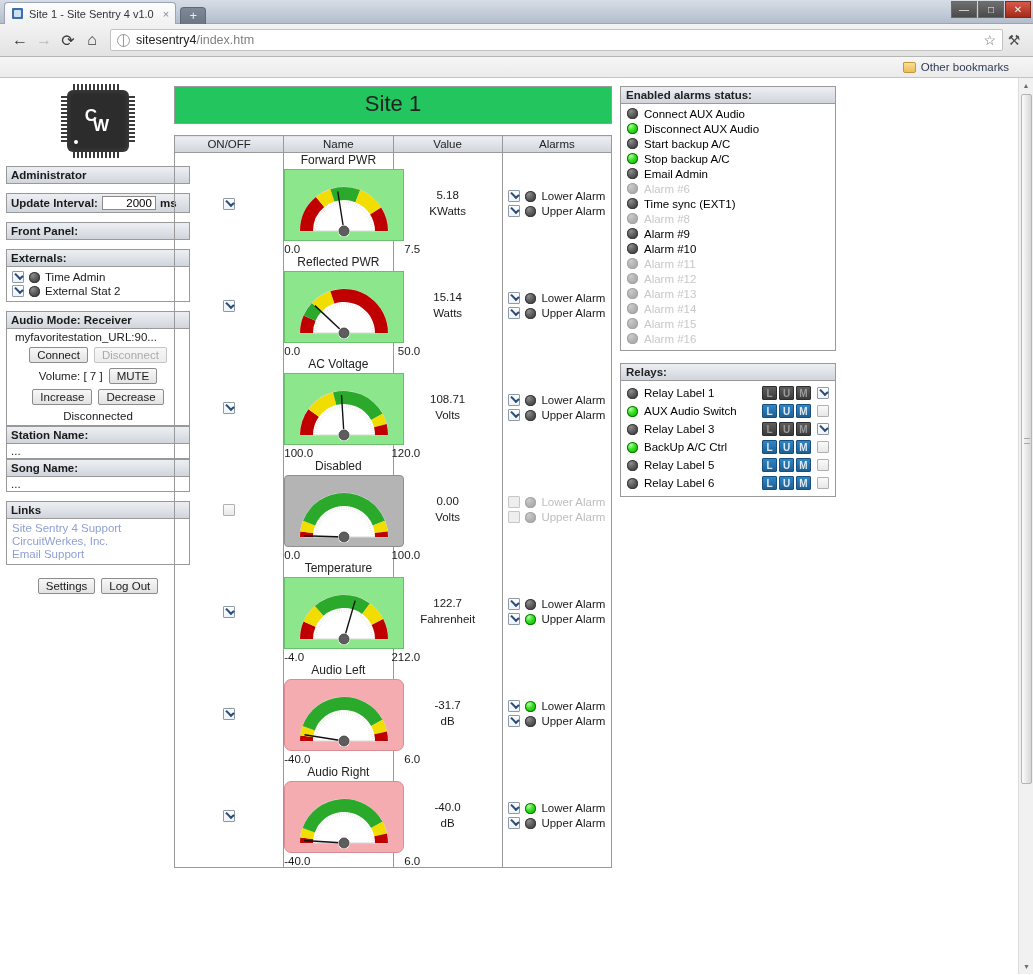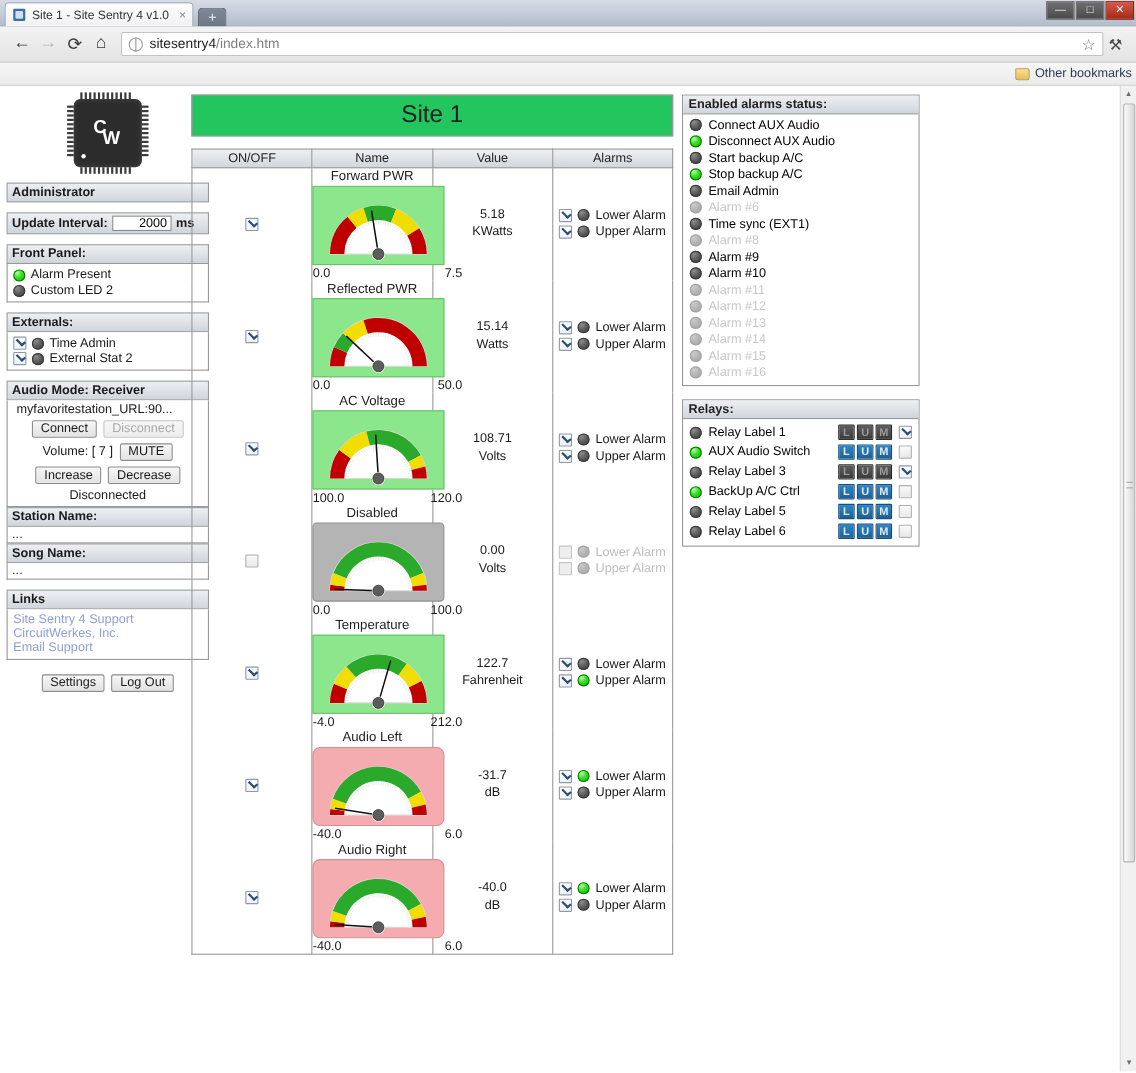--- a/index.html
+++ b/index.html
@@ -86,21 +86,21 @@
   }
   #omnibox .urlhost { color: #222; }
   #omnibox .star { margin-left: auto; color: #6b6b6b; font-size: 14px; }
   #wrench { width: 22px; text-align: center; color: #4a4a4a; font-size: 14px; }
 
   #bookmarkbar {
     height: 21px;
     background: linear-gradient(to bottom, #f6f6f6, #ebebeb);
     border-bottom: 1px solid #c4c4c4;
     display: flex; align-items: center; justify-content: flex-end;
-    padding-right: 4px; font-size: 11.5px; color: #2f3b52;
+    padding-right: 24px; font-size: 11.5px; color: #2f3b52;
   }
   .bm-folder {
     width: 13px; height: 11px; margin-right: 5px;
     background: linear-gradient(to bottom, #fbdf94, #e9bf55);
     border: 1px solid #c09a3a; border-radius: 1px 2px 2px 2px;
   }
 
   
   #viewport {
     position: relative;
@@ -410,30 +410,20 @@
       <div class="sb-block">
         <div class="sb-bar row">
           <span>Update Interval:</span>
           <input class="num-input" value="2000" style="">
           <span>ms</span>
         </div>
       </div>
 
       <div class="sb-block">
         <div class="sb-bar">Front Panel:</div>
-        <div class="sb-body">
-          <div class="ledrow">
-            <span class="led green"></span>
-            <span class="lbl">Alarm Present</span>
-          </div>
-          <div class="ledrow">
-            <span class="led"></span>
-            <span class="lbl">Custom LED 2</span>
-          </div>
-        </div>
       </div>
 
       <div class="sb-block">
         <div class="sb-bar">Externals:</div>
         <div class="sb-body">
           <div class="ledrow">
             <span class="chk on"></span>
             <span class="led"></span>
             <span class="lbl">Time Admin</span>
           </div>

